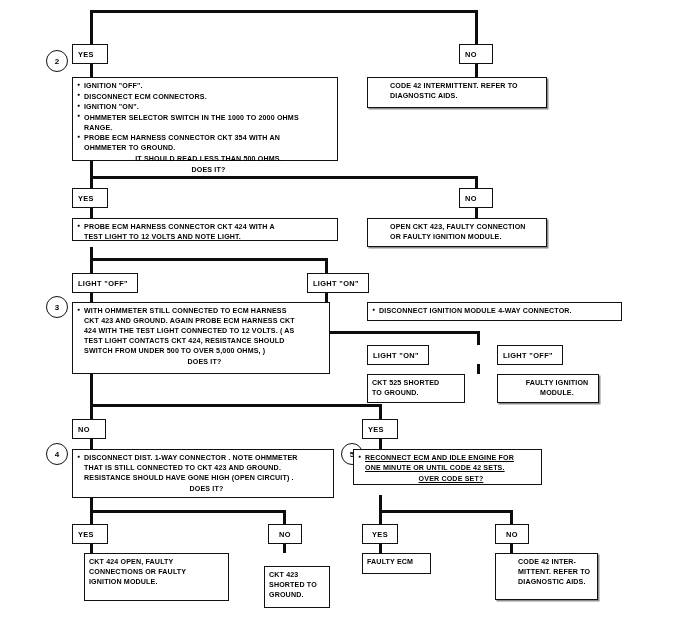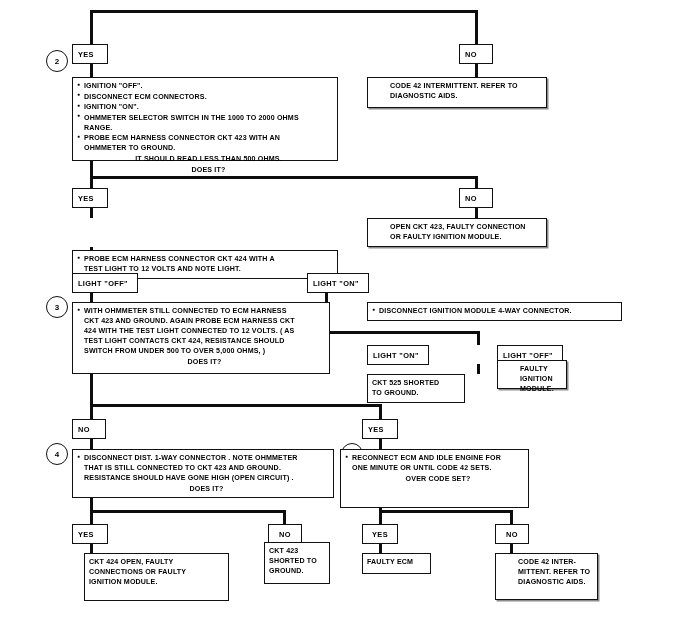--- a/index.html
+++ b/index.html
@@ -162,40 +162,40 @@
   <div class="step-circle" style="left:46px; top:50px;">
     <span>2</span>
   </div>
   <div class="box" style="left:72px; top:77px; width:266px; height:84px;">
     <ul class="blist">
       <li class="bulleted">IGNITION "OFF".</li>
       <li class="bulleted">DISCONNECT ECM CONNECTORS.</li>
       <li class="bulleted">IGNITION "ON".</li>
       <li class="bulleted">OHMMETER SELECTOR SWITCH IN THE 1000 TO 2000 OHMS
 RANGE.</li>
-      <li class="bulleted">PROBE ECM HARNESS CONNECTOR CKT 423  WITH AN
+      <li class="bulleted">PROBE ECM HARNESS CONNECTOR CKT 354  WITH AN
 OHMMETER TO GROUND.</li>
       <li class="cont">IT SHOULD READ LESS THAN 500 OHMS.</li>
       <li class="cont">DOES IT?</li>
     </ul>
   </div>
 
   <div class="box shadow" style="left:367px; top:77px; width:180px; height:31px;">
     <div class="plain">CODE 42 INTERMITTENT.  REFER TO
 DIAGNOSTIC AIDS.</div>
   </div>
 
   <div class="chip" style="left:72px; top:188px; width:36px;">
     <span>YES</span>
   </div>
   <div class="chip" style="left:459px; top:188px; width:34px;">
     <span>NO</span>
   </div>
 
-  <div class="box" style="left:72px; top:218px; width:266px; height:29px;margin-top:32px;">
+  <div class="box" style="left:72px; top:218px; width:266px; height:23px;">
     <ul class="blist">
       <li class="bulleted">PROBE ECM HARNESS CONNECTOR CKT 424 WITH A
 TEST LIGHT TO 12  VOLTS AND NOTE LIGHT.</li>
     </ul>
   </div>
 
   <div class="box shadow" style="left:367px; top:218px; width:180px; height:29px;">
     <div class="plain">OPEN CKT 423, FAULTY CONNECTION
 OR FAULTY IGNITION MODULE.</div>
   </div>
@@ -231,21 +231,21 @@
     <span>LIGHT "ON"</span>
   </div>
   <div class="chip" style="left:497px; top:345px; width:66px;">
     <span>LIGHT "OFF"</span>
   </div>
 
   <div class="box" style="left:367px; top:374px; width:98px; height:29px;">
     <div class="plain">CKT 525  SHORTED
 TO GROUND.</div>
   </div>
-  <div class="box shadow" style="left:497px; top:360px; width:70px; height:29px;">
+  <div class="box shadow" style="left:497px; top:374px; width:102px; height:29px;text-align:center;">
     <div class="plain">FAULTY IGNITION
 MODULE.</div>
   </div>
 
   <div class="chip" style="left:72px; top:419px; width:34px;">
     <span>NO</span>
   </div>
   <div class="chip" style="left:362px; top:419px; width:36px;">
     <span>YES</span>
   </div>
@@ -258,21 +258,21 @@
       <li class="bulleted">DISCONNECT DIST. 1-WAY CONNECTOR . NOTE OHMMETER
 THAT IS STILL CONNECTED TO CKT 423  AND GROUND.
 RESISTANCE SHOULD HAVE GONE HIGH (OPEN CIRCUIT) .</li>
       <li class="cont">DOES IT?</li>
     </ul>
   </div>
 
   <div class="step-circle" style="left:341px; top:443px;">
     <span>5</span>
   </div>
-  <div class="box" style="left:340px; top:449px; width:189px; height:59px;">
+  <div class="box" style="left:353px; top:449px; width:189px; height:36px;text-decoration:underline;">
     <ul class="blist">
       <li class="bulleted">RECONNECT ECM AND IDLE ENGINE FOR
 ONE MINUTE OR UNTIL CODE 42 SETS.</li>
       <li class="cont">OVER CODE SET?</li>
     </ul>
   </div>
 
   <div class="chip" style="left:72px; top:524px; width:36px;">
     <span>YES</span>
   </div>
@@ -284,21 +284,21 @@
   </div>
   <div class="chip center" style="left:495px; top:524px; width:34px;">
     <span>NO</span>
   </div>
 
   <div class="box" style="left:84px; top:553px; width:145px; height:48px;">
     <div class="plain">CKT 424 OPEN, FAULTY
 CONNECTIONS OR FAULTY
 IGNITION MODULE.</div>
   </div>
-  <div class="box" style="left:264px; top:542px; width:66px; height:42px;">
+  <div class="box" style="left:264px; top:566px; width:66px; height:42px;">
     <div class="plain">CKT 423
 SHORTED TO
 GROUND.</div>
   </div>
   <div class="box" style="left:362px; top:553px; width:69px; height:21px;">
     <div class="plain">FAULTY ECM</div>
   </div>
   <div class="box shadow" style="left:495px; top:553px; width:103px; height:47px;">
     <div class="plain">CODE 42 INTER-
 MITTENT.  REFER TO

